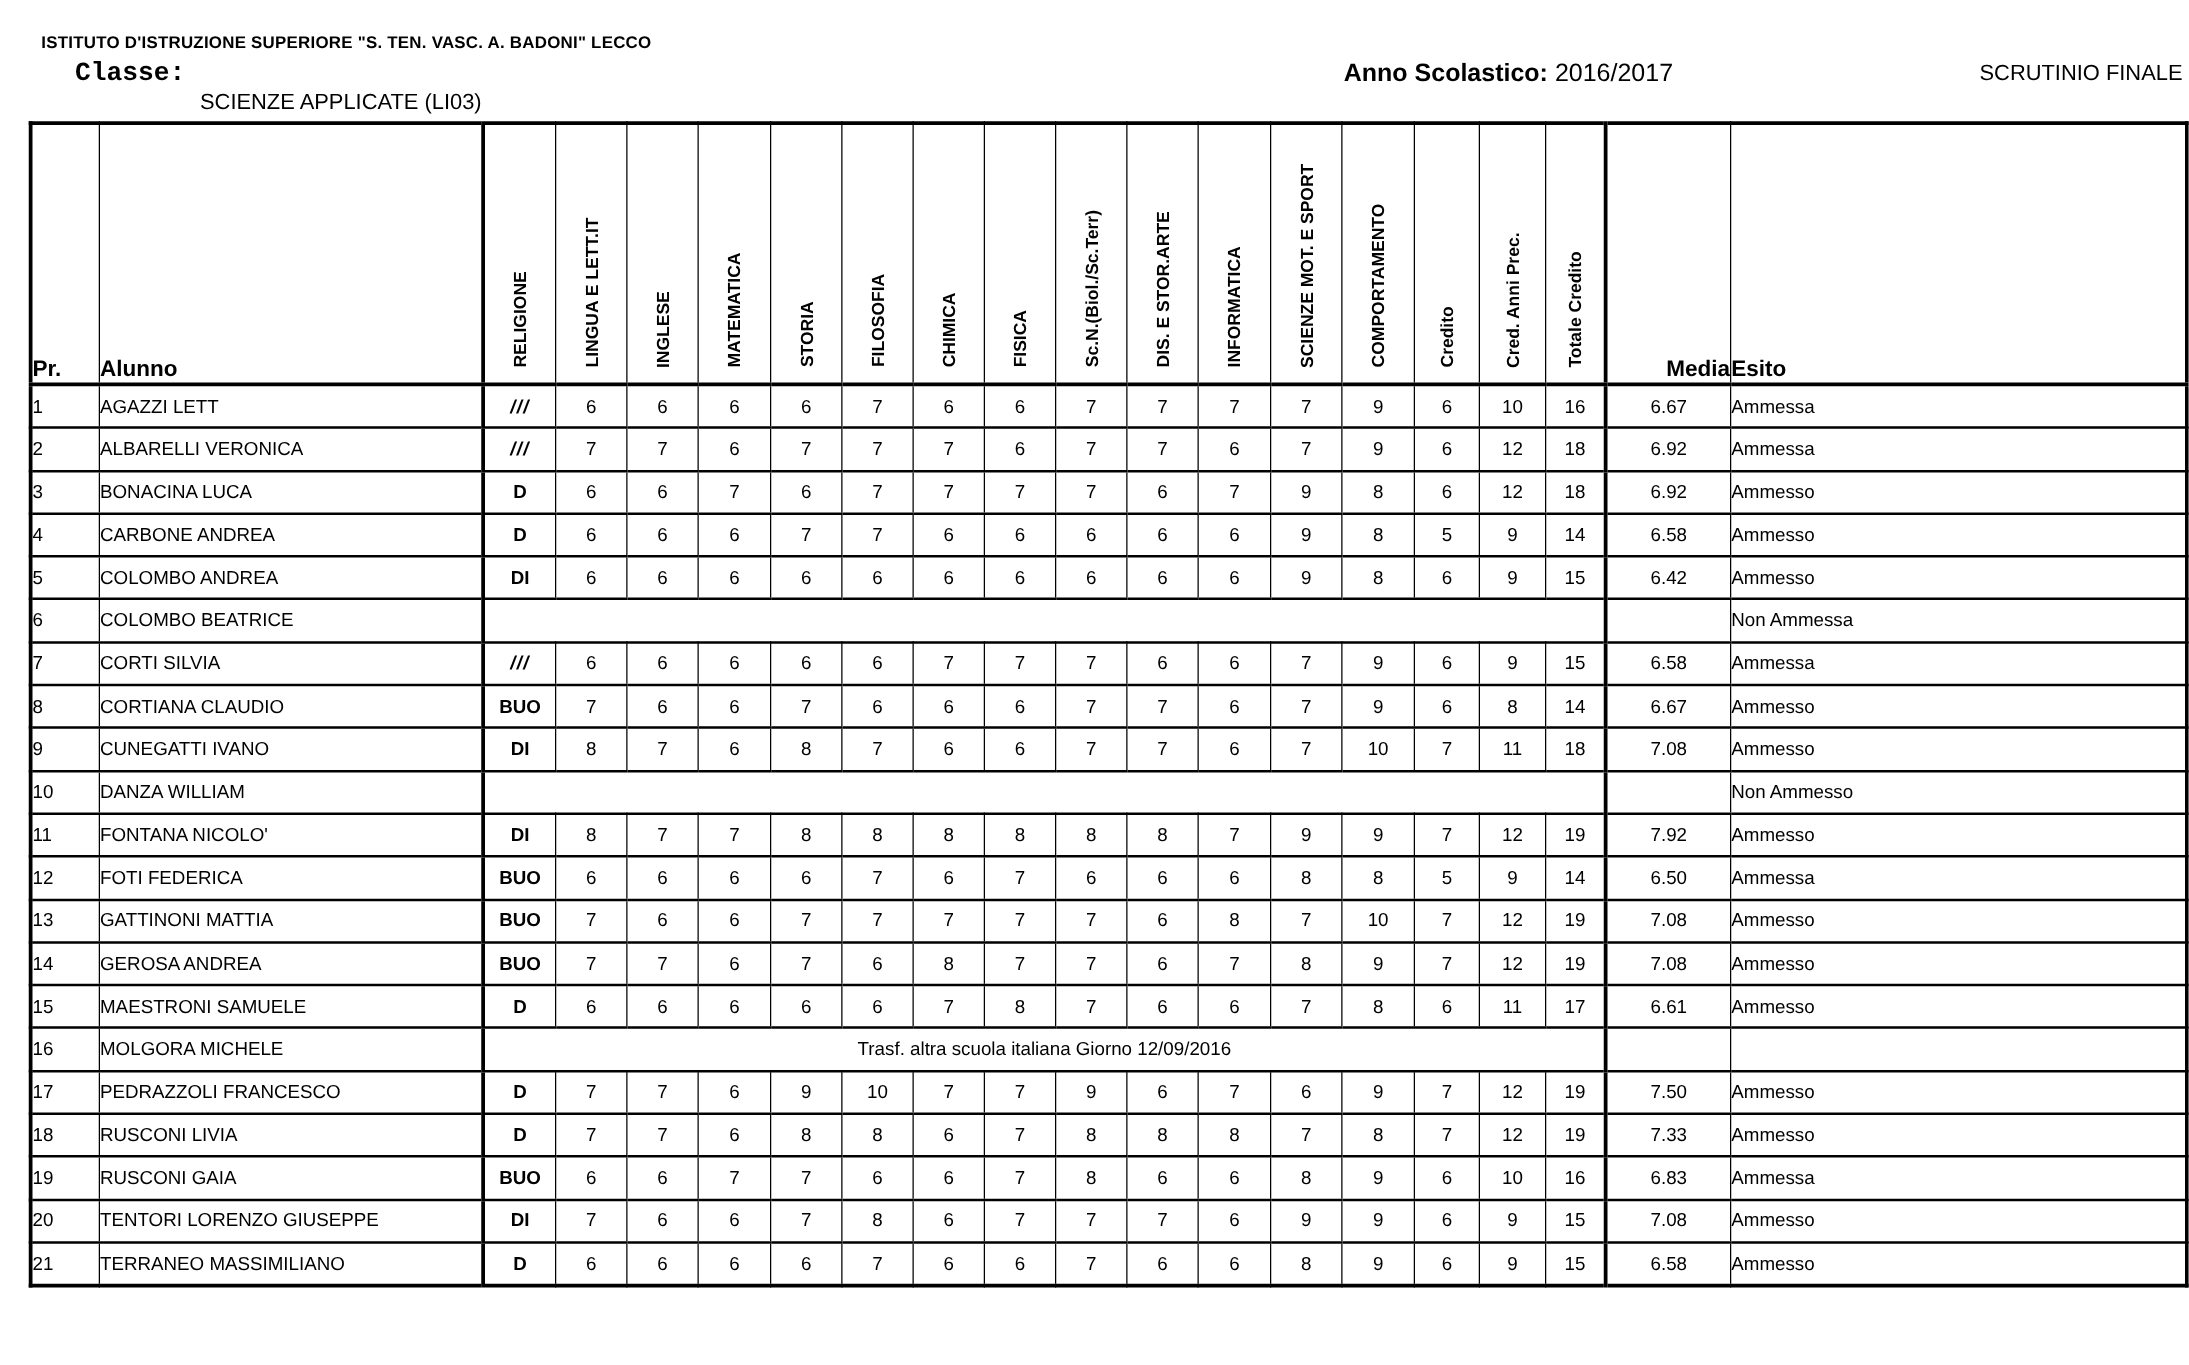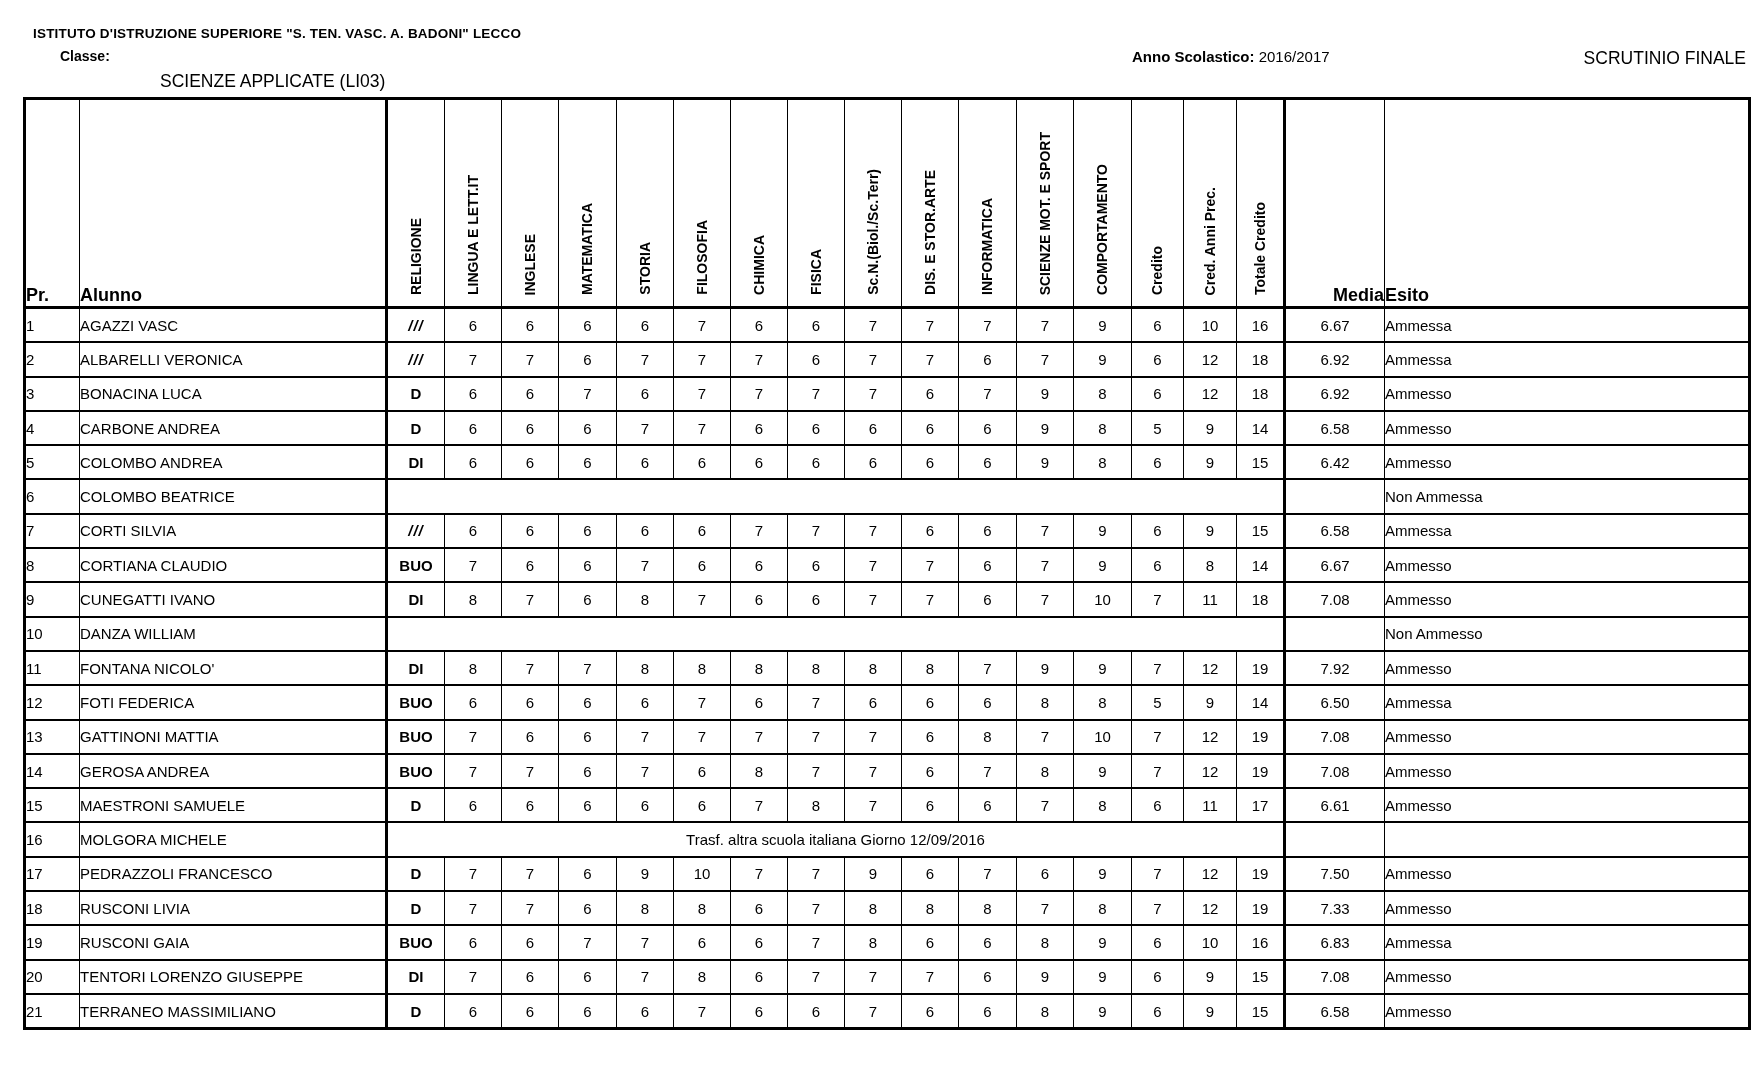--- a/index.html
+++ b/index.html
@@ -9,28 +9,28 @@
     font-family:"Liberation Sans","DejaVu Sans",sans-serif;
     overflow:hidden;
   }
   
   .school-name{
     position:absolute;left:33px;top:26px;
     font-size:13.5px;font-weight:bold;letter-spacing:.2px;
   }
   .classe-label{
     position:absolute;left:60px;top:48px;
-    font-size:14px;font-weight:bold;
+    font-size:21px;font-weight:bold;font-family:Liberation Mono, monospace;
   }
   .classe-value{
     position:absolute;left:160px;top:48px;width:760px;
     font-size:17.5px;line-height:22px;
   }
   .anno-wrap{
-    position:absolute;left:1132px;top:48px;font-size:15px;white-space:nowrap;
+    position:absolute;left:1075px;top:48px;font-size:20px;white-space:nowrap;
   }
   .anno-label{font-weight:bold;}
   .anno-value{font-weight:normal;}
   .scrutinio{
     position:absolute;right:5px;top:48px;
     font-size:17.5px;font-weight:normal;
   }
   
   table#results-table{
     position:absolute;left:23px;top:97px;width:1725px;
@@ -123,21 +123,21 @@
         <th class="subject-th"><div class="vert">Credito</div></th>
         <th class="subject-th"><div class="vert">Cred. Anni Prec.</div></th>
         <th class="subject-th"><div class="vert">Totale Credito</div></th>
         <th class="h-plain media-h thick-left">Media</th>
         <th class="h-plain">Esito</th>
       </tr>
     </thead>
     <tbody>
       <tr>
         <td class="pr-cell">1</td>
-        <td class="name-cell">AGAZZI VASC</td>
+        <td class="name-cell">AGAZZI LETT</td>
         <td class="rel-cell thick-left slashes">///</td>
         <td class="grade-cell">6</td>
         <td class="grade-cell">6</td>
         <td class="grade-cell">6</td>
         <td class="grade-cell">6</td>
         <td class="grade-cell">7</td>
         <td class="grade-cell">6</td>
         <td class="grade-cell">6</td>
         <td class="grade-cell">7</td>
         <td class="grade-cell">7</td>

